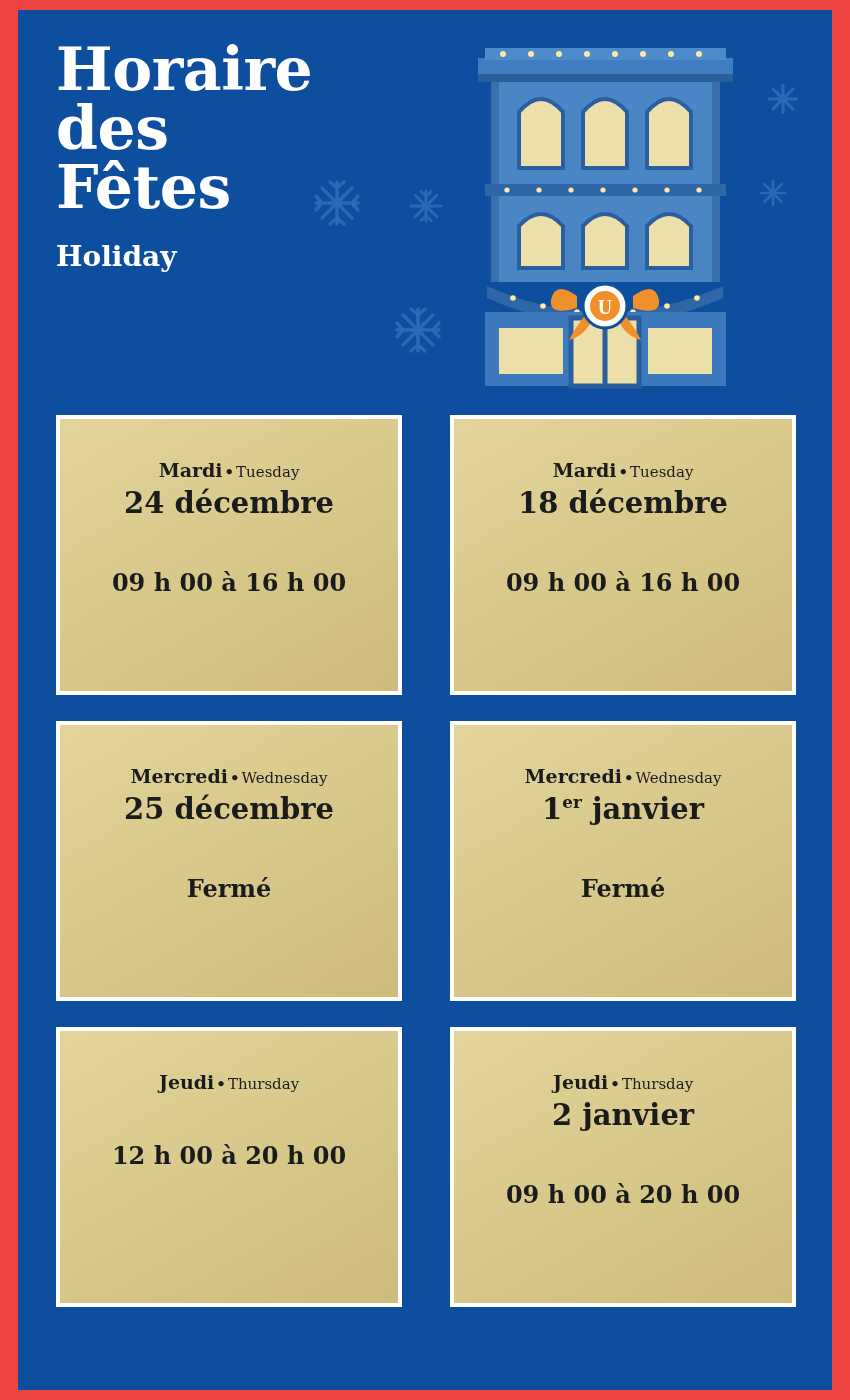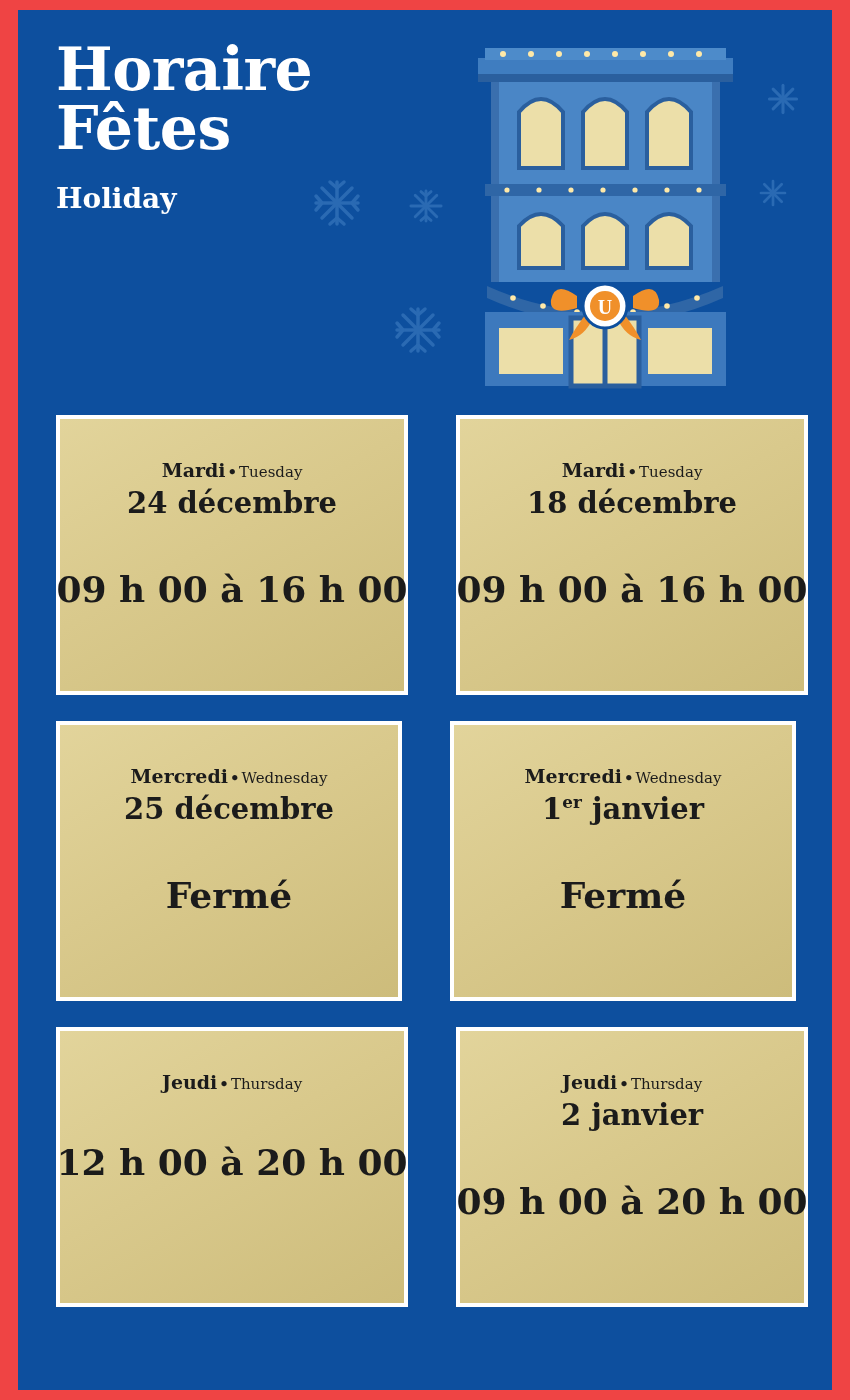--- a/index.html
+++ b/index.html
@@ -131,36 +131,37 @@
     white-space: nowrap;
   }
   .card-date sup {
     font-size: 0.58em;
     vertical-align: super;
   }
   .card-hours {
     margin-top: 48px;
     font-family: "DejaVu Serif", "Liberation Serif", serif;
     font-weight: bold;
-    font-size: 36px;
+    font-size: 24px;
     text-align: right;
     white-space: nowrap;
   }
 </style>
 </head>
 <body>
 
 <div class="poster">
   <div class="poster-inner">
 
     <div class="header">
 
       <div class="title-block">
         <div class="title-fr">
           <div>Horaire</div>
+          <div>des</div>
           <div>Fêtes</div>
         </div>
         <div class="title-en">
           <div>Holiday</div>
         </div>
       </div>
 
       <span class="snowflake" style="left:294px; top:168px;">
         <svg width="50" height="50" viewBox="0 0 100 100" aria-hidden="true">
           <g stroke="#2a6ab3" stroke-width="7" stroke-linecap="round">

